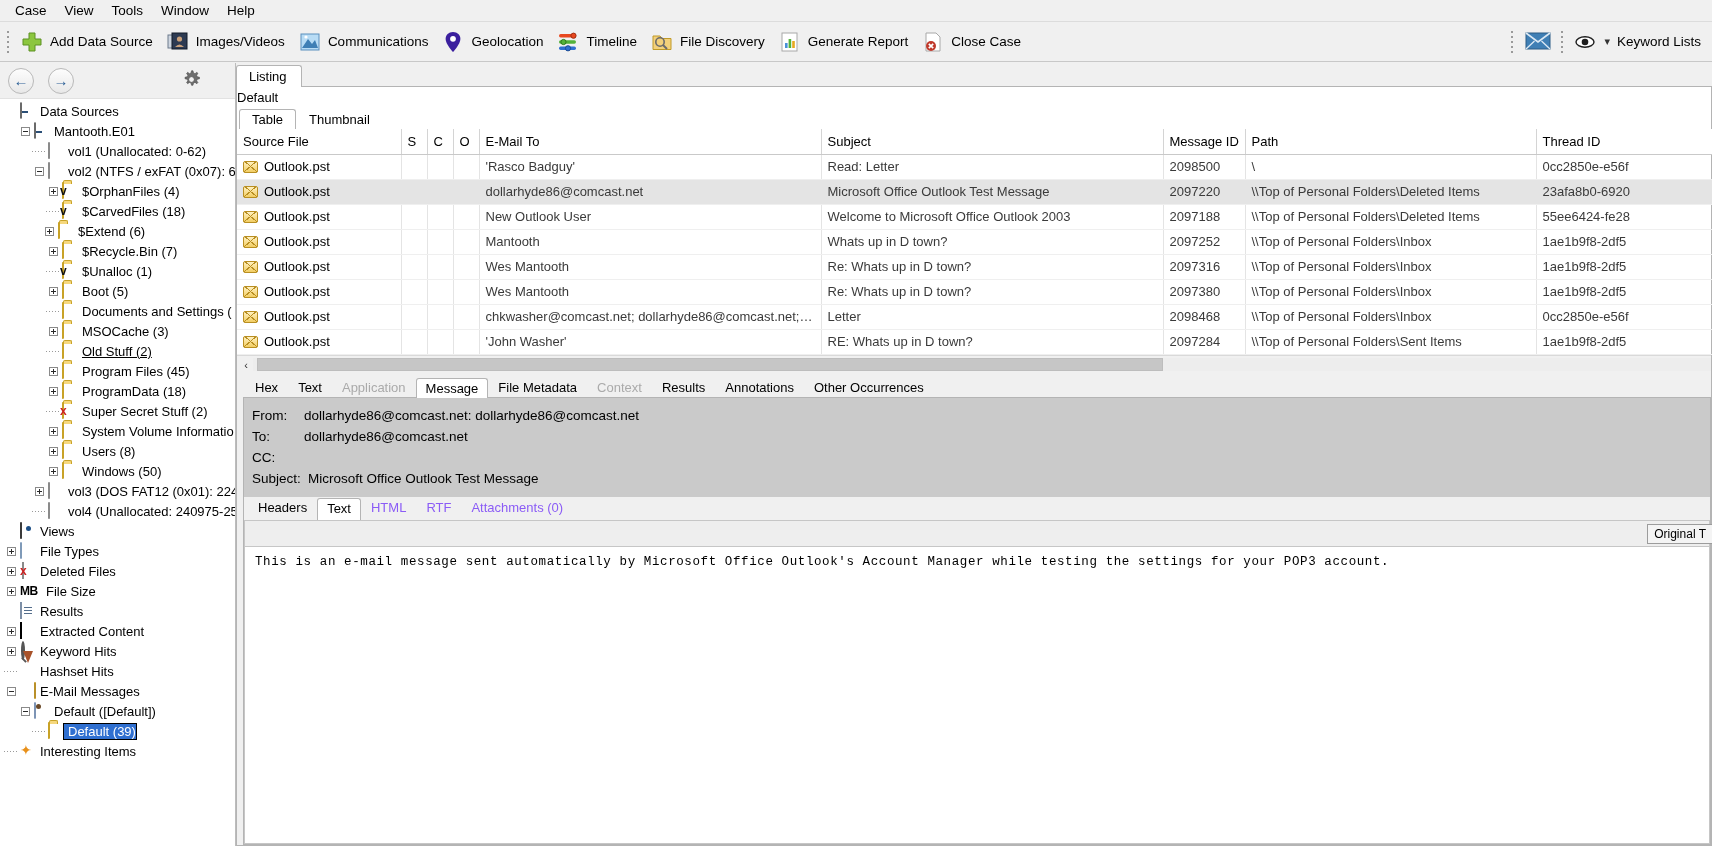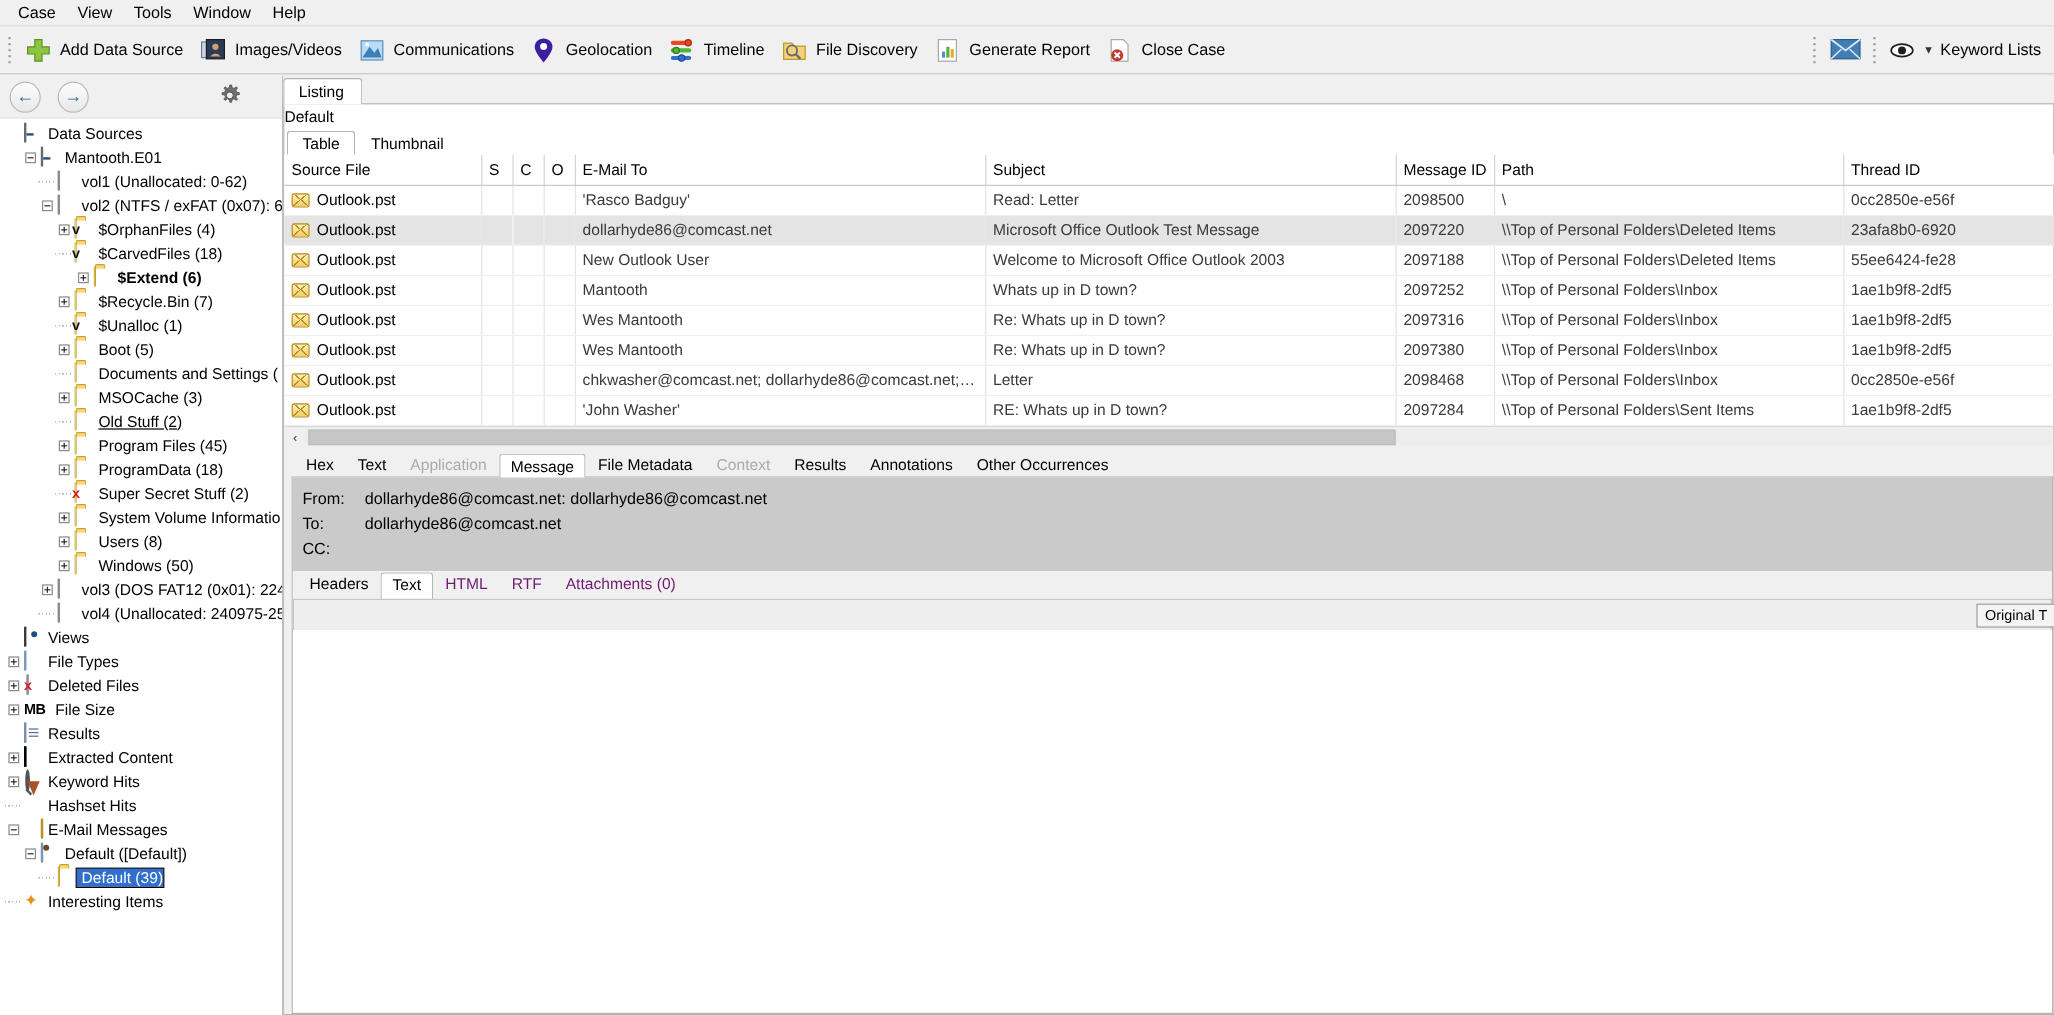--- a/index.html
+++ b/index.html
@@ -215,21 +215,21 @@
     margin: 0 0 0 6px; display: flex; flex-direction: column; min-height:0;
   }
   .hdr-block { background: #cacaca; padding: 7px 0 8px 8px; }
   .hdr-line { display: flex; font-size: 13.5px; padding: 3px 0; }
   .hdr-key { width: 52px; flex: none; }
   .hdr-key.wide { width: 56px; }
 
   .sub-tabs { display:flex; height:23px; padding-left:4px; background:#f0f0f0; }
   .stab { padding: 2px 9px; font-size: 13px; border:1px solid transparent; border-bottom:none; }
   .stab.active { background:#fff; border-color:#b4b4b4; border-radius:3px 3px 0 0; position:relative; top:1px; }
-  .stab.disabled { color:#701a75; }
+  .stab.disabled { color:#8b5cf6; }
 
   .body-toolbar {
     height: 26px; background: #eeeeee; border:1px solid #c6c6c6; border-bottom:none;
     display:flex; align-items:center; justify-content:flex-end; padding-right:0px; position:relative;
   }
   .orig-combo {
     position:absolute; right:-4px; top:3px; background:#f4f4f4; border:1px solid #9c9c9c;
     font-size:12px; padding:2px 6px; white-space:nowrap;
   }
   .body-text {
@@ -423,21 +423,21 @@
             <span class="ti"><span class="folder"></span><span class="badge-v">v</span></span>
             <span class="tlabel">$OrphanFiles (4)</span>
           </div>
           <div class="trow" style="padding-left: 46px;">
             <span class="tw">
               <span class="dots"></span>
             </span>
             <span class="ti"><span class="folder"></span><span class="badge-v">v</span></span>
             <span class="tlabel">$CarvedFiles (18)</span>
           </div>
-          <div class="trow" style="padding-left: 62px; font-weight: bold;">
+          <div class="trow" style="padding-left: 42px;">
             <span class="tw">
               <span class="exp plus"></span>
             </span>
             <span class="ti"><span class="folder"></span></span>
             <span class="tlabel">$Extend (6)</span>
           </div>
           <div class="trow" style="padding-left: 46px;">
             <span class="tw">
               <span class="exp plus"></span>
             </span>
@@ -818,32 +818,37 @@
                 <span>dollarhyde86@comcast.net: dollarhyde86@comcast.net</span>
               </div>
               <div class="hdr-line">
                 <span class="hdr-key">To:</span>
                 <span>dollarhyde86@comcast.net</span>
               </div>
               <div class="hdr-line">
                 <span class="hdr-key">CC:</span>
                 <span></span>
               </div>
+              <div class="hdr-line">
+                <span class="hdr-key wide">Subject:</span>
+                <span>Microsoft Office Outlook Test Message</span>
+              </div>
             </div>
 
             <div class="sub-tabs" id="sub-tabs">
                 <div class="stab ">Headers</div>
                 <div class="stab active">Text</div>
                 <div class="stab disabled">HTML</div>
                 <div class="stab disabled">RTF</div>
                 <div class="stab disabled">Attachments (0)</div>
               </div>
 
             <div class="body-toolbar">
               <div class="orig-combo">Original T</div>
             </div>
+            <div class="body-text">This is an e-mail message sent automatically by Microsoft Office Outlook's Account Manager while testing the settings for your POP3 account.</div>
           </div>
         </div>
 
       </div>
     </div>
   </div>
 </div>
 
 </body></html>

